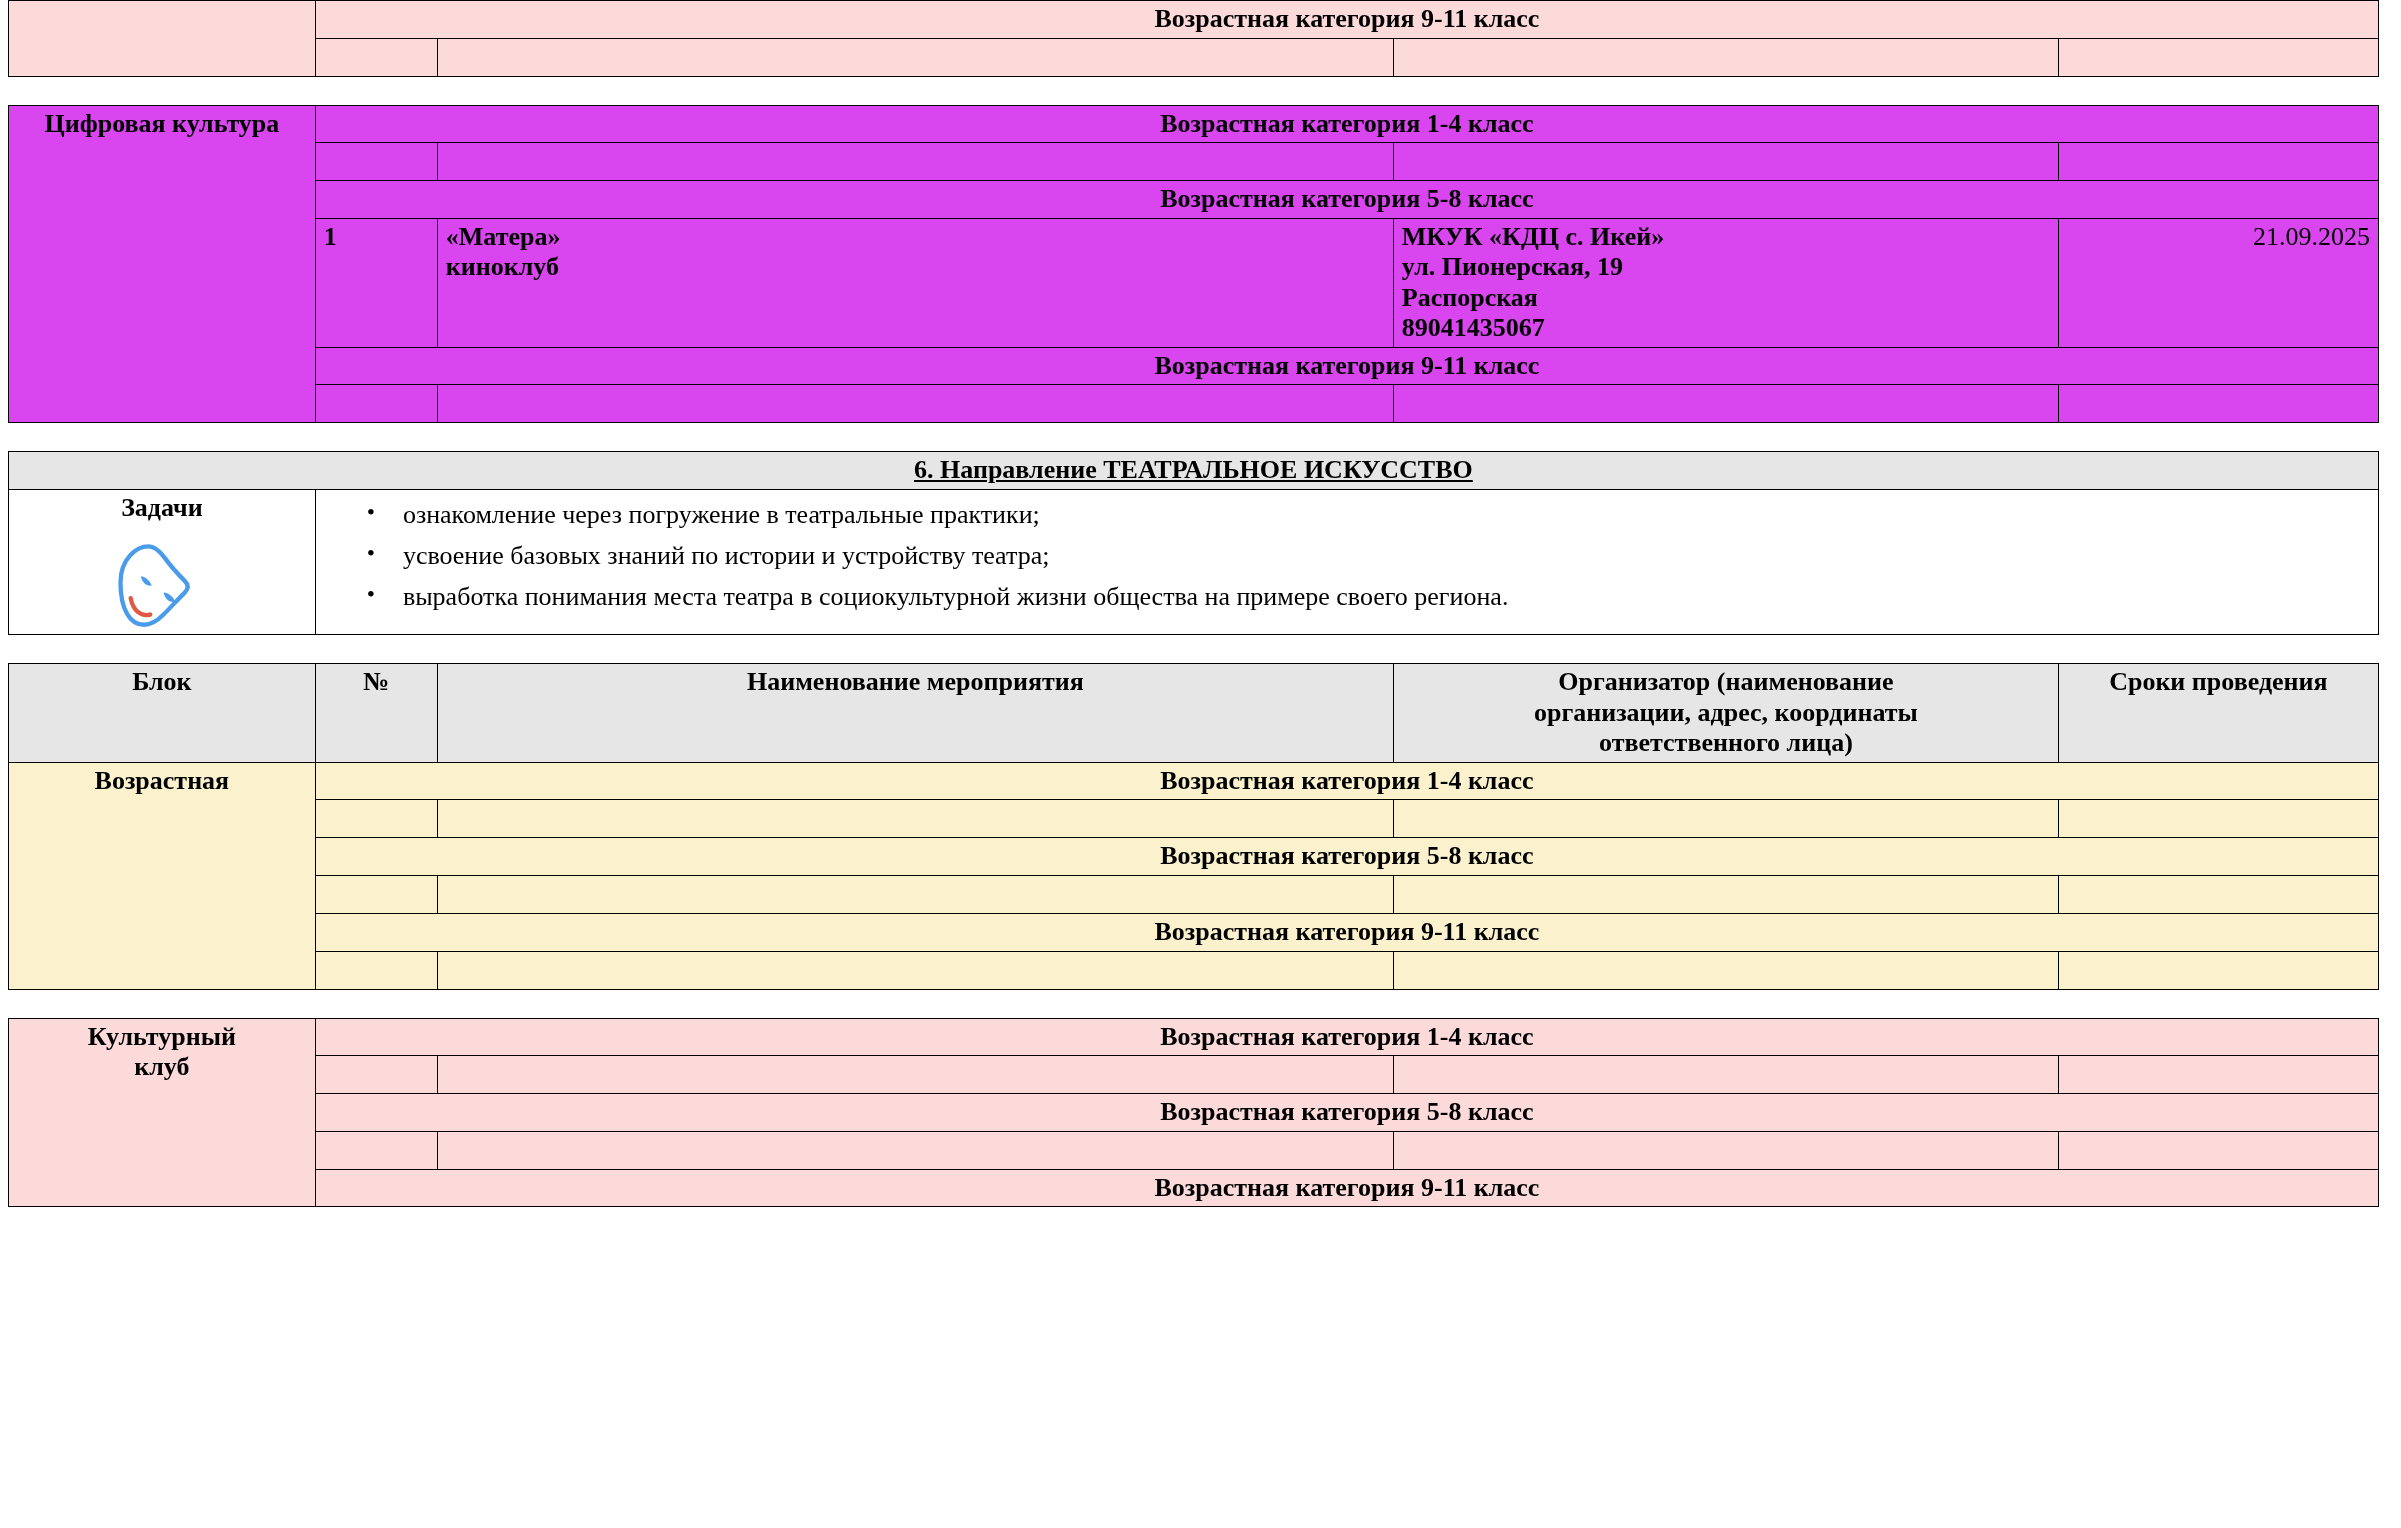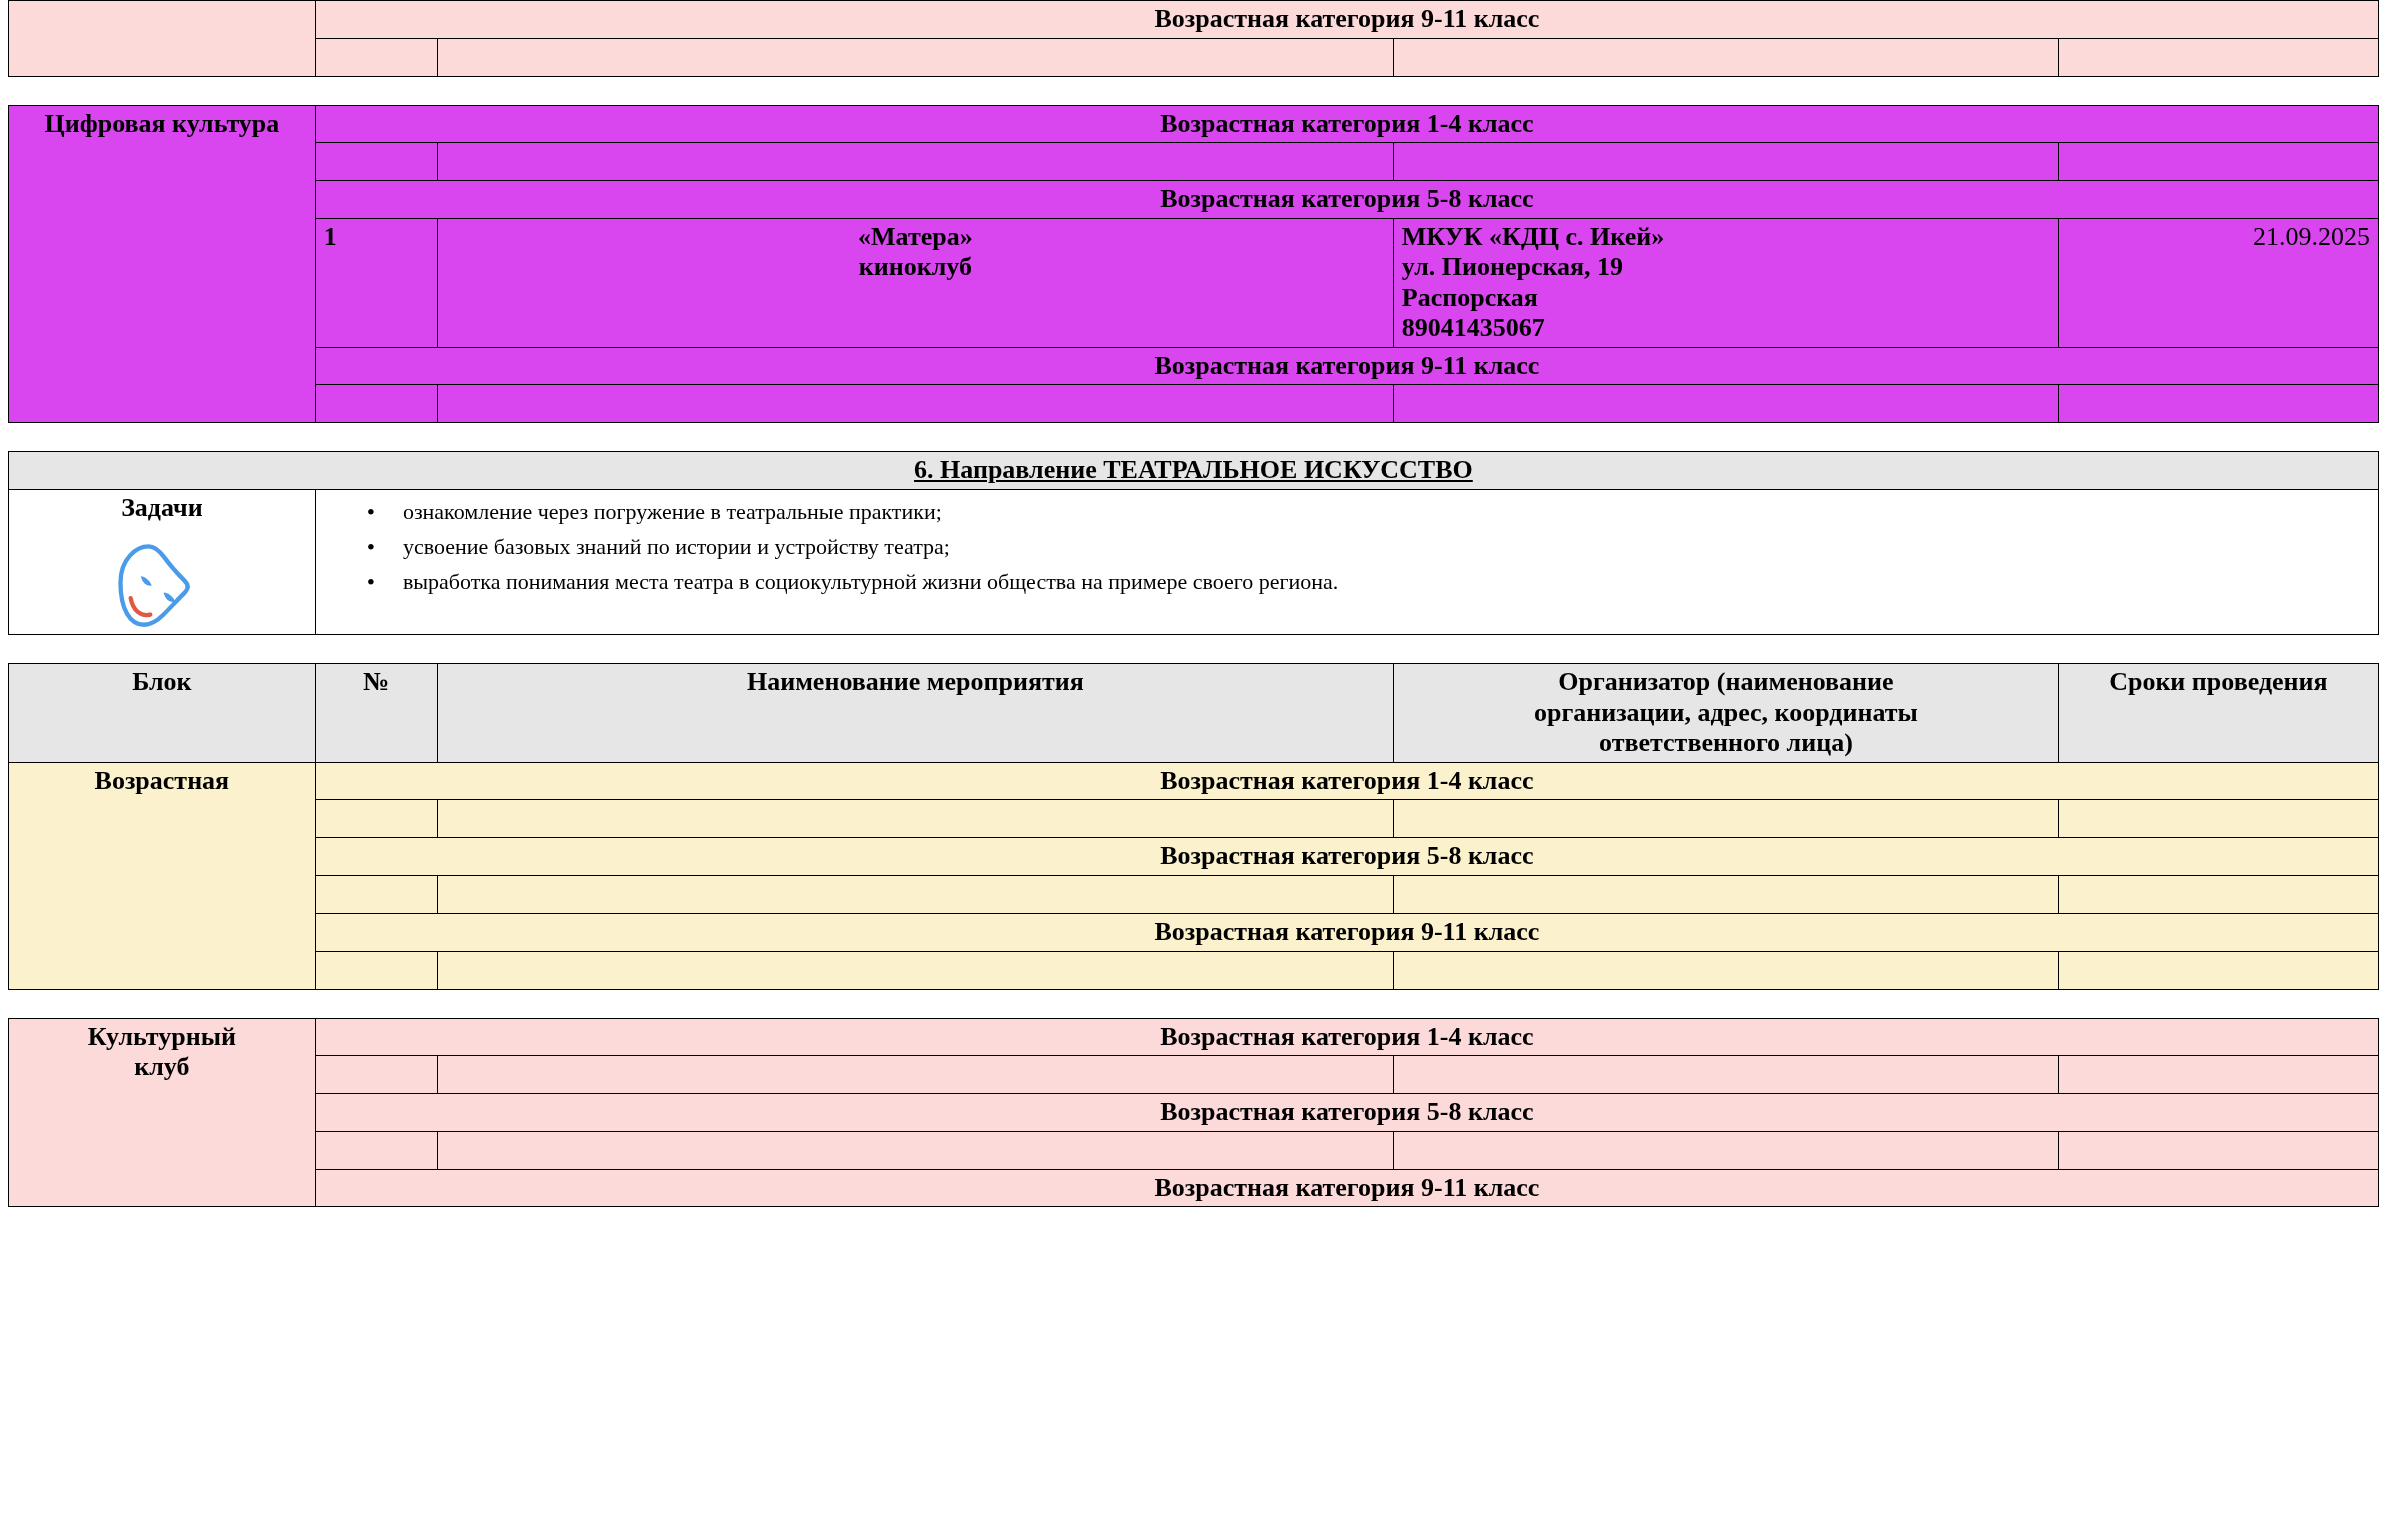--- a/index.html
+++ b/index.html
@@ -96,21 +96,21 @@
     padding-top: 3.9px;
   }
 
   ul.tasks {
     margin: 3.1px 0 0 0;
     padding-left: 76px;
     list-style: none;
   }
   ul.tasks li {
     position: relative;
-    font-size: 22px;
+    font-size: 26px;
     line-height: 1.45;
     padding-left: 3.1px;
     margin-bottom: 3.1px;
   }
   ul.tasks li::before {
     content: "\2022";
     position: absolute;
     left: -33px;
     top: -0.8px;
     font-size: 23.6px;
@@ -121,21 +121,20 @@
     text-align: center;
     font-size: 26px;
     vertical-align: middle;
     line-height: 1.22;
     padding: 6.3px 6.3px;
   }
 
   .event-num { font-weight: bold; text-align: left; font-size: 26px; }
   .event-name {
     font-weight: bold;
-    text-align: center;
     font-size: 26px;
     line-height: 1.25;
   }
   .event-org {
     font-weight: bold;
     text-align: left;
     font-size: 26px;
     line-height: 1.25;
   }
   .event-dates {

